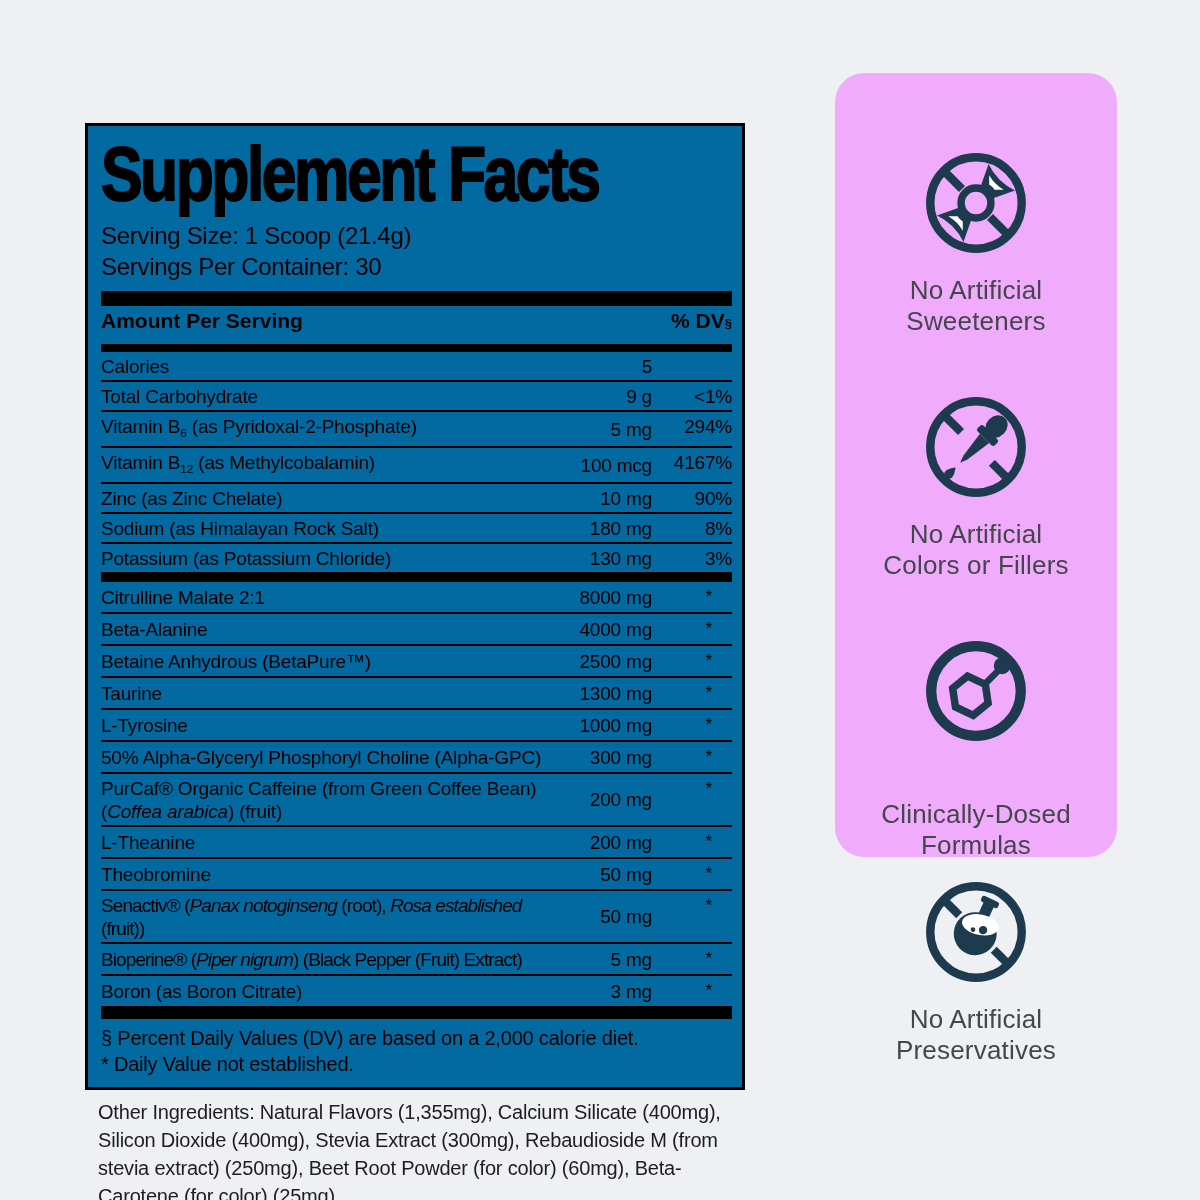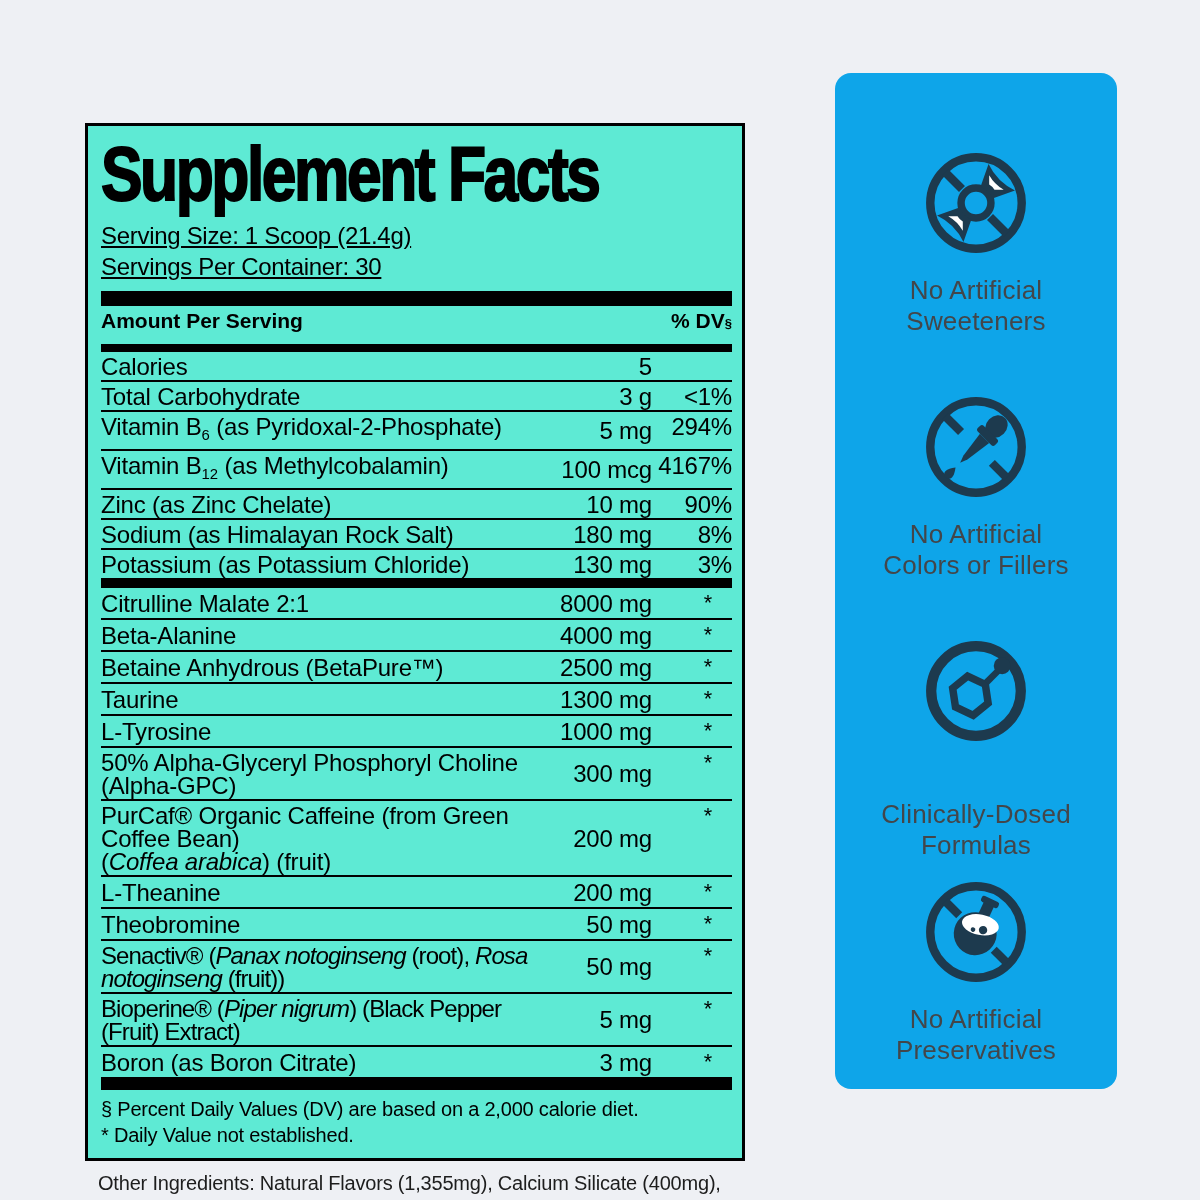--- a/index.html
+++ b/index.html
@@ -5,60 +5,60 @@
   html,body{margin:0;padding:0;}
   body{
     width:1200px;height:1200px;position:relative;overflow:hidden;
     background:#eef0f4;
     font-family:"Liberation Sans", sans-serif;
     -webkit-font-smoothing:antialiased;
   }
   
   .label-wrap{position:absolute;left:85px;top:123px;width:660px;}
   .label-box{
-    box-sizing:border-box;width:660px;background:#5eead4;
+    box-sizing:border-box;width:660px;background:#0369a1;
     border:3px solid #000;padding:8px 10px 8px 13px;color:#000;
   }
   .sf-title{
     font-weight:700;font-size:76px;line-height:72px;letter-spacing:-3px;
     transform:scaleX(0.82);transform-origin:left center;white-space:nowrap;
     -webkit-text-stroke:2px #000;margin:4px 0 10px 0;
   }
-  .serving-line{font-size:24px;line-height:31px;letter-spacing:-0.3px;text-decoration:underline;}
+  .serving-line{font-size:24px;line-height:31px;letter-spacing:-0.3px;}
   .bar{background:#000;width:100%;}
   .bar-xl{height:15px;margin-top:9px;}
   .bar-lg{height:13px;}
   .bar-md{height:10px;}
   .bar-sm{height:8px;}
   .hdr-row{display:flex;justify-content:space-between;align-items:baseline;
     font-weight:700;font-size:21px;padding:3px 0 11px 0;}
   .hdr-dv .sub{font-size:0.62em;}
   .rows{}
   .row{
-    display:flex;align-items:center;font-size:24px;line-height:23px;
+    display:flex;align-items:center;font-size:19px;line-height:23px;
     padding:3px 0 2px 0;border-bottom:2px solid #000;letter-spacing:-0.2px;
   }
   .rows .row:last-child{border-bottom:none;}
   .row-name{flex:1 1 auto;padding-right:4px;}
   .row-name .sub{font-size:0.62em;vertical-align:-0.32em;letter-spacing:0;}
   .row-name .i{font-style:italic;}
   .row.tight .row-name{letter-spacing:-0.9px;}
   .row-amt{flex:0 0 100px;text-align:right;white-space:nowrap;align-self:center;}
   .row-dv{flex:0 0 80px;text-align:right;white-space:nowrap;align-self:flex-start;}
   .row-dv .ast{font-size:0.9em;vertical-align:3px;padding-right:20px;}
   .line2{letter-spacing:-0.2px;}
   .footnotes{font-size:20px;line-height:26px;padding:6px 0 2px 0;letter-spacing:-0.2px;}
   .other-ing{
     font-size:20px;line-height:28px;color:#1d1d1d;letter-spacing:-0.2px;
     margin:8px 0 0 13px;width:645px;
   }
   
   .card{
-    position:absolute;left:835px;top:73px;width:282px;height:1016px;
-    background:#0ea5e9;border-radius:16px;
+    position:absolute;left:835px;top:73px;width:282px;height:784px;
+    background:#f0abfc;border-radius:29px;
   }
   .badge{position:absolute;left:0;width:282px;display:flex;flex-direction:column;align-items:center;}
   .badge svg{display:block;}
   .badge-text{
     margin-top:16px;text-align:center;font-size:26px;line-height:31px;
     color:#43464a;letter-spacing:0.2px;
   }
 </style>
 </head>
 <body>
@@ -83,21 +83,21 @@
           <div class="row-name">
             <div><span>Calories</span></div>
           </div>
           <div class="row-amt">5</div>
           <div class="row-dv"></div>
         </div>
         <div class="row">
           <div class="row-name">
             <div><span>Total Carbohydrate</span></div>
           </div>
-          <div class="row-amt">3 g</div>
+          <div class="row-amt">9 g</div>
           <div class="row-dv">&lt;1%</div>
         </div>
         <div class="row">
           <div class="row-name">
             <div><span>Vitamin B</span><span class="sub">6</span><span> (as Pyridoxal-2-Phosphate)</span></div>
           </div>
           <div class="row-amt">5 mg</div>
           <div class="row-dv">294%</div>
         </div>
         <div class="row">
@@ -192,21 +192,21 @@
         </div>
         <div class="row">
           <div class="row-name">
             <div><span>Theobromine</span></div>
           </div>
           <div class="row-amt">50 mg</div>
           <div class="row-dv"><span class="ast">*</span></div>
         </div>
         <div class="row tight">
           <div class="row-name">
-            <div><span>Senactiv® (</span><span class="i">Panax notoginseng</span><span> (root), </span><span class="i">Rosa notoginseng</span><span> (fruit))</span></div>
+            <div><span>Senactiv® (</span><span class="i">Panax notoginseng</span><span> (root), </span><span class="i">Rosa established</span><span> (fruit))</span></div>
           </div>
           <div class="row-amt">50 mg</div>
           <div class="row-dv"><span class="ast">*</span></div>
         </div>
         <div class="row tight">
           <div class="row-name">
             <div><span>Bioperine® (</span><span class="i">Piper nigrum</span><span>) (Black Pepper (Fruit) Extract)</span></div>
           </div>
           <div class="row-amt">5 mg</div>
           <div class="row-dv"><span class="ast">*</span></div>

